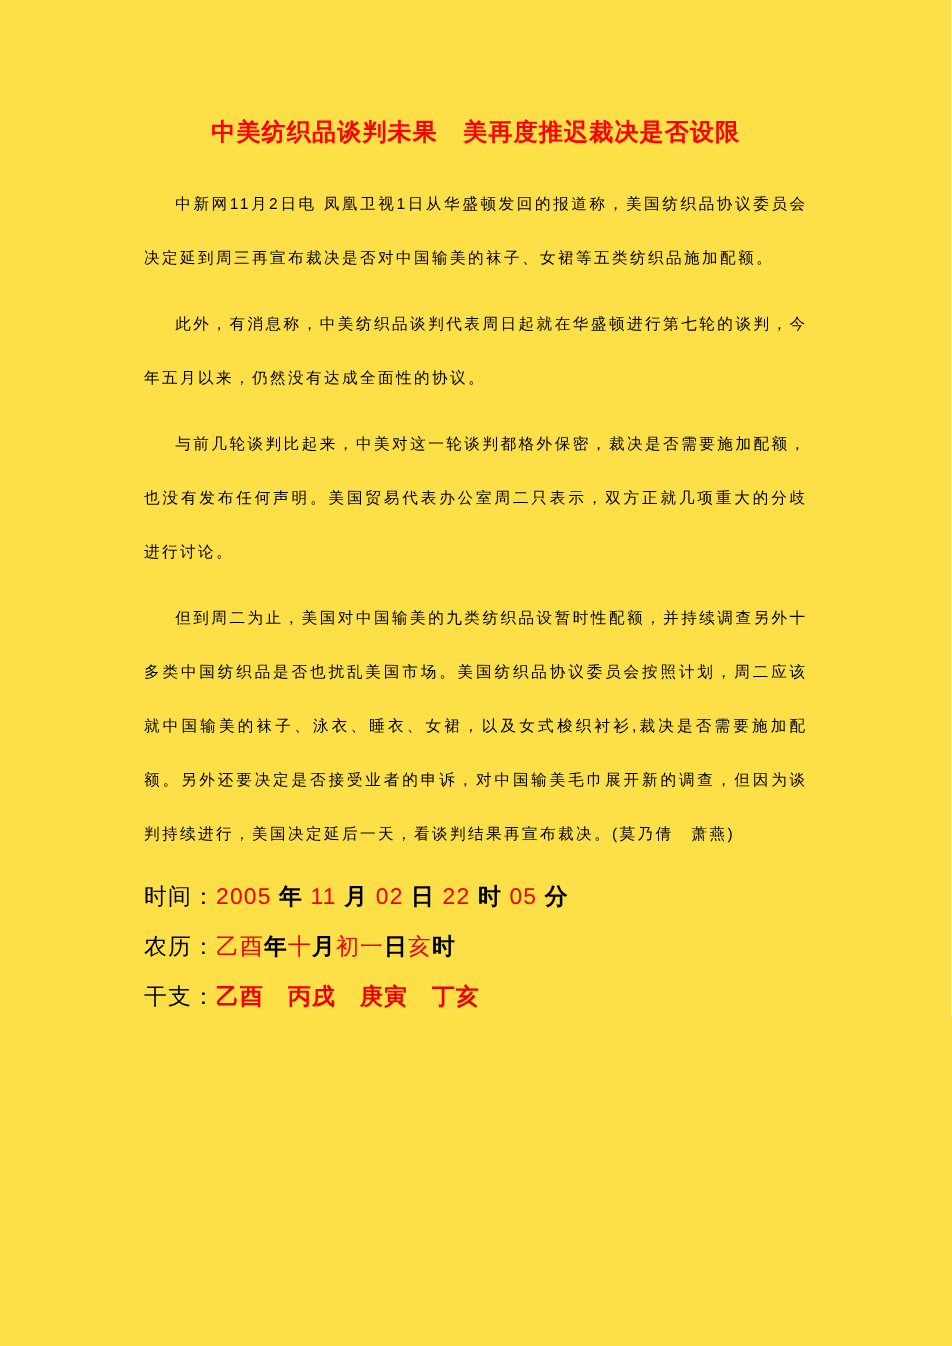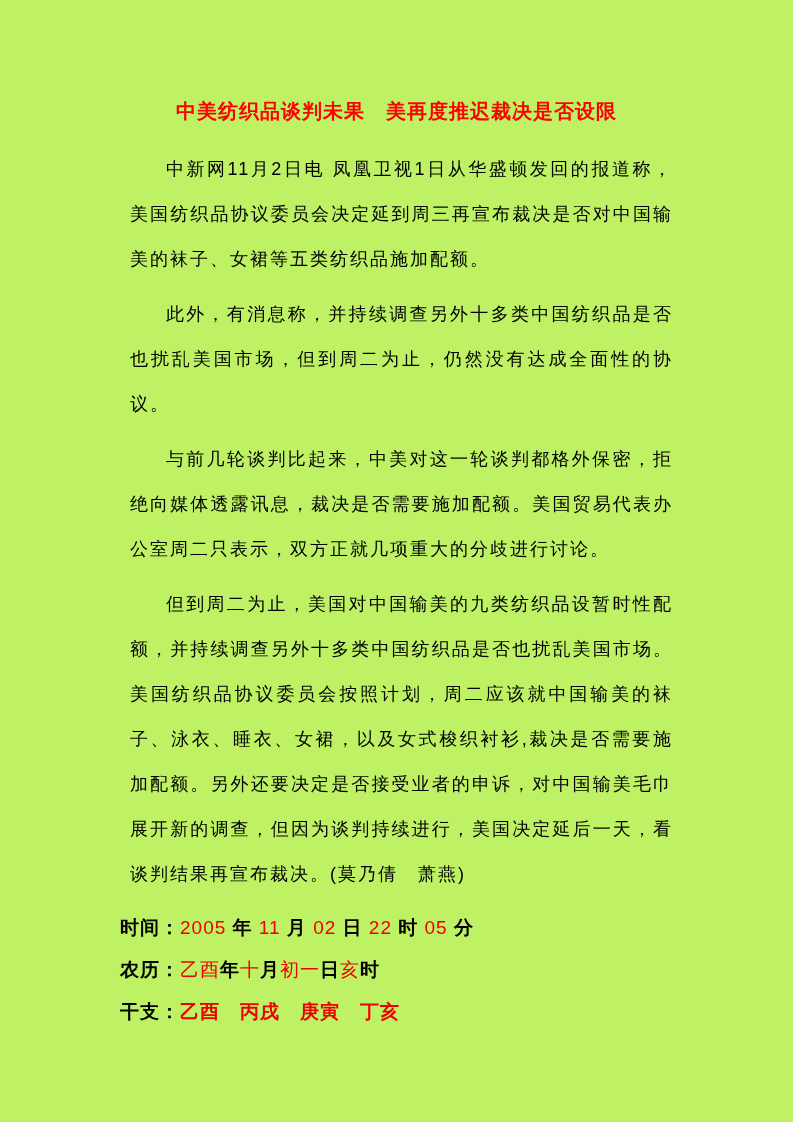--- a/index.html
+++ b/index.html
@@ -1,72 +1,71 @@
 <!DOCTYPE html>
 <html><head>
 <meta charset="utf-8">
 <style>
   * { margin: 0; padding: 0; box-sizing: border-box; }
   html, body { background: #ffffff; }
   .page {
     width: 793px;
     height: 1122px;
     margin: 0 auto;
-    background: #bef264;
+    background: #fde047;
     padding: 98px 120px 0 120px;
     font-family: "Liberation Sans", sans-serif;
     color: #000000;
     overflow: hidden;
   }
   .article-title {
     font-size: 20px;
     font-weight: bold;
     color: #FF0000;
     text-align: center;
     letter-spacing: 1px;
     line-height: 27px;
     margin-bottom: 22px;
   }
   .body-para {
-    font-size: 18px;
+    font-size: 13px;
     line-height: 45px;
     letter-spacing: 2px;
     text-align: justify;
     text-indent: 2em;
     margin-bottom: 10px;
     color: #000000;
-    margin-left: 10px;
   }
   .info-section { margin-top: 8px; }
   .info-row {
     font-size: 19px;
     line-height: 42px;
     white-space: nowrap;
   }
   .info-label {
-    font-weight: bold;
+    font-weight: normal;
     color: #000000;
     letter-spacing: 1px;
   }
   .info-values { letter-spacing: 1px; text-align: center; }
   .seg-unit { font-weight: bold; }
   .seg-value { font-weight: normal; }
 </style>
 </head>
 <body>
 
 <div class="page">
 
   <h1 class="article-title" style="color: rgb(255, 0, 0);">中美纺织品谈判未果　美再度推迟裁决是否设限</h1>
 
   <p class="body-para">中新网11月2日电 凤凰卫视1日从华盛顿发回的报道称，美国纺织品协议委员会决定延到周三再宣布裁决是否对中国输美的袜子、女裙等五类纺织品施加配额。</p>
 
-  <p class="body-para">此外，有消息称，并持续调查另外十多类中国纺织品是否也扰乱美国市场，但到周二为止，仍然没有达成全面性的协议。</p>
+  <p class="body-para">此外，有消息称，中美纺织品谈判代表周日起就在华盛顿进行第七轮的谈判，今年五月以来，仍然没有达成全面性的协议。</p>
 
-  <p class="body-para">与前几轮谈判比起来，中美对这一轮谈判都格外保密，拒绝向媒体透露讯息，裁决是否需要施加配额。美国贸易代表办公室周二只表示，双方正就几项重大的分歧进行讨论。</p>
+  <p class="body-para">与前几轮谈判比起来，中美对这一轮谈判都格外保密，裁决是否需要施加配额，也没有发布任何声明。美国贸易代表办公室周二只表示，双方正就几项重大的分歧进行讨论。</p>
 
   <p class="body-para">但到周二为止，美国对中国输美的九类纺织品设暂时性配额，并持续调查另外十多类中国纺织品是否也扰乱美国市场。美国纺织品协议委员会按照计划，周二应该就中国输美的袜子、泳衣、睡衣、女裙，以及女式梭织衬衫,裁决是否需要施加配额。另外还要决定是否接受业者的申诉，对中国输美毛巾展开新的调查，但因为谈判持续进行，美国决定延后一天，看谈判结果再宣布裁决。(莫乃倩　萧燕)</p>
 
   <div class="info-section">
 
     <div class="info-row">
       <span class="info-label">时间：</span><span class="info-values"><span class="seg-value" style="color: rgb(238, 0, 0);">2005</span><span class="seg-unit" style="color: rgb(0, 0, 0);"> 年 </span><span class="seg-value" style="color: rgb(238, 0, 0);">11</span><span class="seg-unit" style="color: rgb(0, 0, 0);"> 月 </span><span class="seg-value" style="color: rgb(238, 0, 0);">02</span><span class="seg-unit" style="color: rgb(0, 0, 0);"> 日 </span><span class="seg-value" style="color: rgb(238, 0, 0);">22</span><span class="seg-unit" style="color: rgb(0, 0, 0);"> 时 </span><span class="seg-value" style="color: rgb(238, 0, 0);">05</span><span class="seg-unit" style="color: rgb(0, 0, 0);"> 分</span></span>
     </div>
 
     <div class="info-row">

